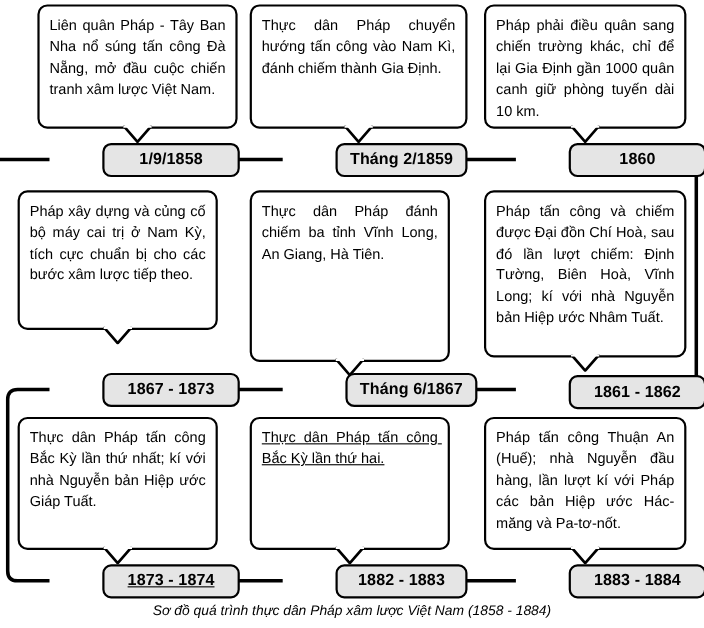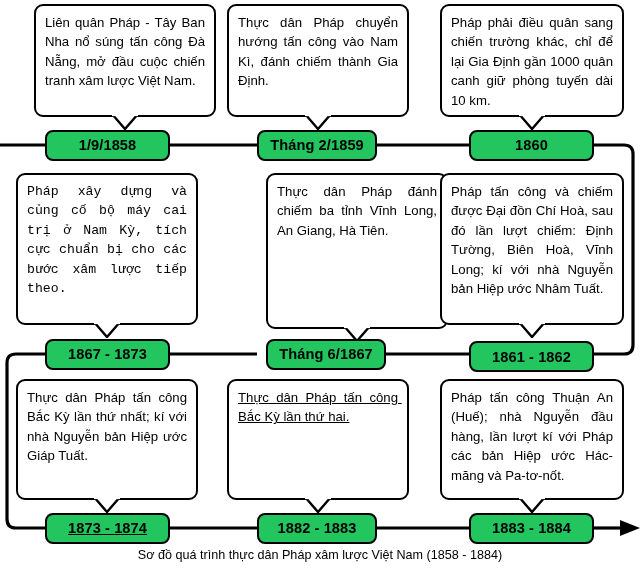--- a/index.html
+++ b/index.html
@@ -58,42 +58,44 @@
     margin-left: -13px;
   }
 
   
   .pill {
     position: absolute;
     box-sizing: border-box;
     height: 31px;
     border: 2px solid #000000;
     border-radius: 8px;
-    background: #22c55e;
+    background: #e5e5e5;
     display: flex;
     align-items: center;
     justify-content: center;
     padding: 0 9px;
+    margin-left: 48px;
   }
   .pill-label {
     font-size: 14.6px;
     font-weight: bold;
     letter-spacing: 0.1px;
     white-space: nowrap;
     color: #000000;
   }
 
   
   #caption {
     position: absolute;
     left: 0;
     top: 548px;
     width: 640px;
     text-align: center;
     font-size: 12.6px;
+    font-style: italic;
     color: #000000;
   }
 </style>
 </head>
 <body>
 
 <div id="diagram-root">
 
   <svg id="timeline-svg" viewBox="0 0 640 571" xmlns="http://www.w3.org/2000/svg">
     <g fill="none" stroke="#000000" stroke-width="3.2" stroke-linecap="butt" stroke-linejoin="miter">
@@ -124,21 +126,21 @@
 
   <div class="bubble" style="left:16px;  top:4px;   width:182px; height:113px;margin-left:18px;">
     <div class="bubble-text">Liên quân Pháp - Tây Ban Nha nổ súng tấn công Đà Nẵng, mở đầu cuộc chiến tranh xâm lược Việt Nam.</div>
     <svg class="tail" viewBox="0 0 26 16">
       <polygon points="0,0 26,0 13,15" fill="#ffffff"></polygon>
       <polyline points="0,0 13,15 26,0" fill="none" stroke="#000000" stroke-width="2.4"></polyline>
       <line x1="0" y1="0.6" x2="26" y2="0.6" stroke="#ffffff" stroke-width="3"></line>
     </svg>
   </div>
 
-  <div class="bubble" style="left:227px; top:4px;   width:182px; height:113px;">
+  <div class="bubble" style="left:227px; top:4px;   width:198px; height:113px;">
     <div class="bubble-text">Thực dân Pháp chuyển hướng tấn công vào Nam Kì, đánh chiếm thành Gia Định.</div>
     <svg class="tail" viewBox="0 0 26 16">
       <polygon points="0,0 26,0 13,15" fill="#ffffff"></polygon>
       <polyline points="0,0 13,15 26,0" fill="none" stroke="#000000" stroke-width="2.4"></polyline>
       <line x1="0" y1="0.6" x2="26" y2="0.6" stroke="#ffffff" stroke-width="3"></line>
     </svg>
   </div>
 
   <div class="bubble" style="left:440px; top:4px;   width:184px; height:113px;">
     <div class="bubble-text">Pháp phải điều quân sang chiến trường khác, chỉ để lại Gia Định gần 1000 quân canh giữ phòng tuyến dài 10 km.</div>
@@ -152,30 +154,30 @@
   <div class="pill" style="left:45px;  top:129.5px; width:125px;">
     <span class="pill-label">1/9/1858</span>
   </div>
   <div class="pill" style="left:257px; top:129.5px; width:120px;">
     <span class="pill-label">Tháng 2/1859</span>
   </div>
   <div class="pill" style="left:469px; top:129.5px; width:125px;">
     <span class="pill-label">1860</span>
   </div>
 
-  <div class="bubble" style="left:16px;  top:173px; width:182px; height:152px;font-family:Liberation Mono, monospace;">
+  <div class="bubble" style="left:16px;  top:173px; width:182px; height:127px;">
     <div class="bubble-text">Pháp xây dựng và củng cố bộ máy cai trị ở Nam Kỳ, tích cực chuẩn bị cho các bước xâm lược tiếp theo.</div>
     <svg class="tail" viewBox="0 0 26 16">
       <polygon points="0,0 26,0 13,15" fill="#ffffff"></polygon>
       <polyline points="0,0 13,15 26,0" fill="none" stroke="#000000" stroke-width="2.4"></polyline>
       <line x1="0" y1="0.6" x2="26" y2="0.6" stroke="#ffffff" stroke-width="3"></line>
     </svg>
   </div>
 
-  <div class="bubble" style="left:227px; top:173px; width:182px; height:156px;margin-left:39px;">
+  <div class="bubble" style="left:227px; top:173px; width:182px; height:156px;">
     <div class="bubble-text">Thực dân Pháp đánh chiếm ba tỉnh Vĩnh Long, An Giang, Hà Tiên.</div>
     <svg class="tail" viewBox="0 0 26 16">
       <polygon points="0,0 26,0 13,15" fill="#ffffff"></polygon>
       <polyline points="0,0 13,15 26,0" fill="none" stroke="#000000" stroke-width="2.4"></polyline>
       <line x1="0" y1="0.6" x2="26" y2="0.6" stroke="#ffffff" stroke-width="3"></line>
     </svg>
   </div>
 
   <div class="bubble" style="left:440px; top:173px; width:184px; height:152px;">
     <div class="bubble-text">Pháp tấn công và chiếm được Đại đồn Chí Hoà, sau đó lần lượt chiếm: Định Tường, Biên Hoà, Vĩnh Long; kí với nhà Nguyễn bản Hiệp ước Nhâm Tuất.</div>

